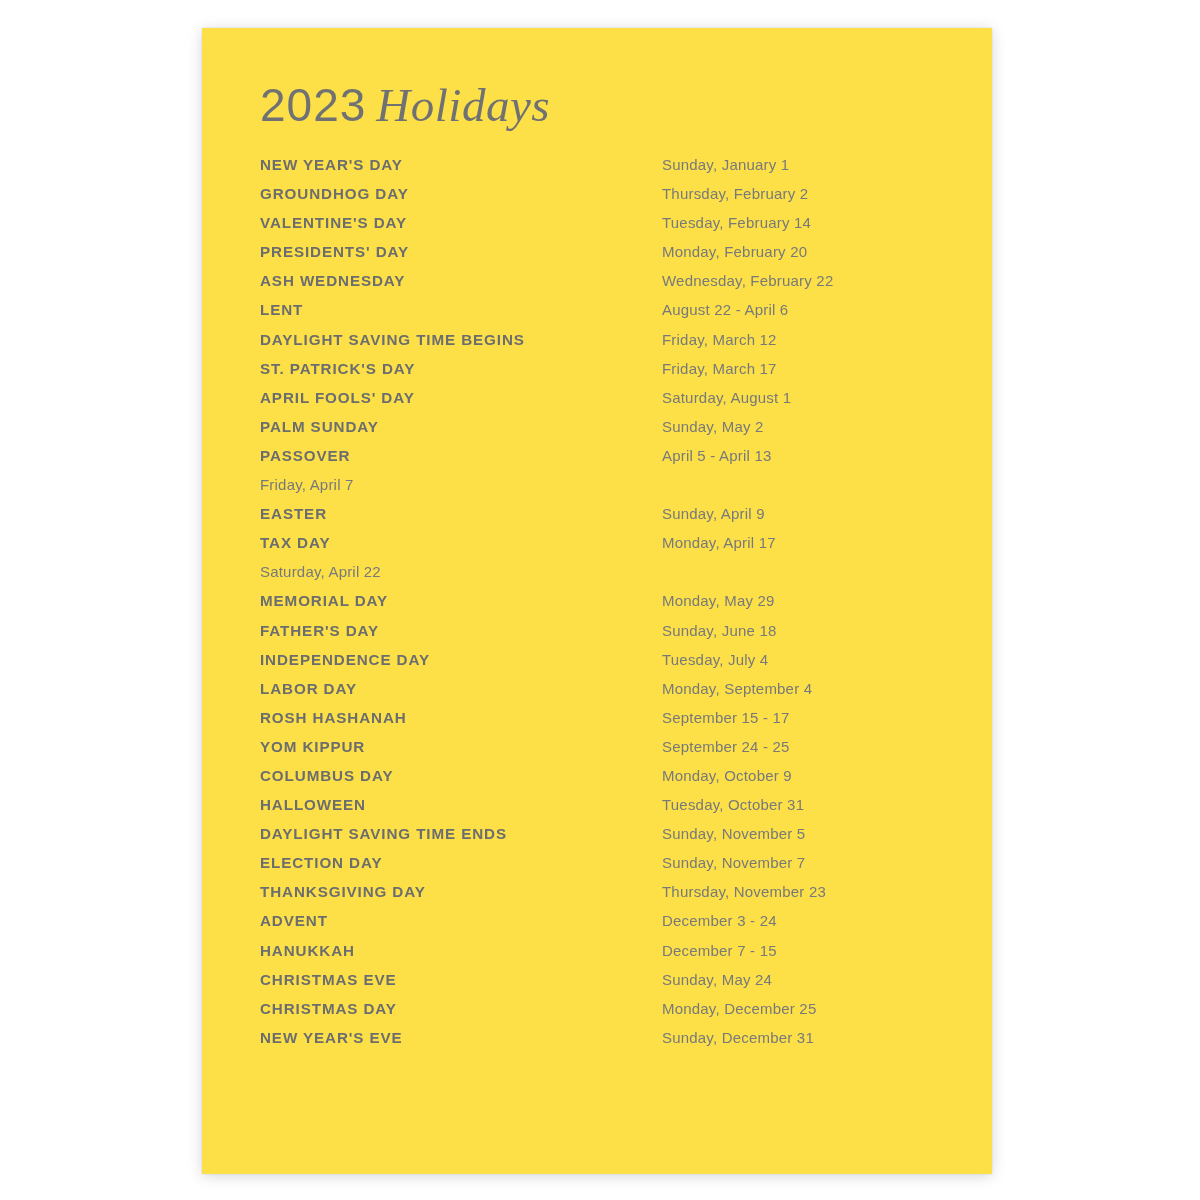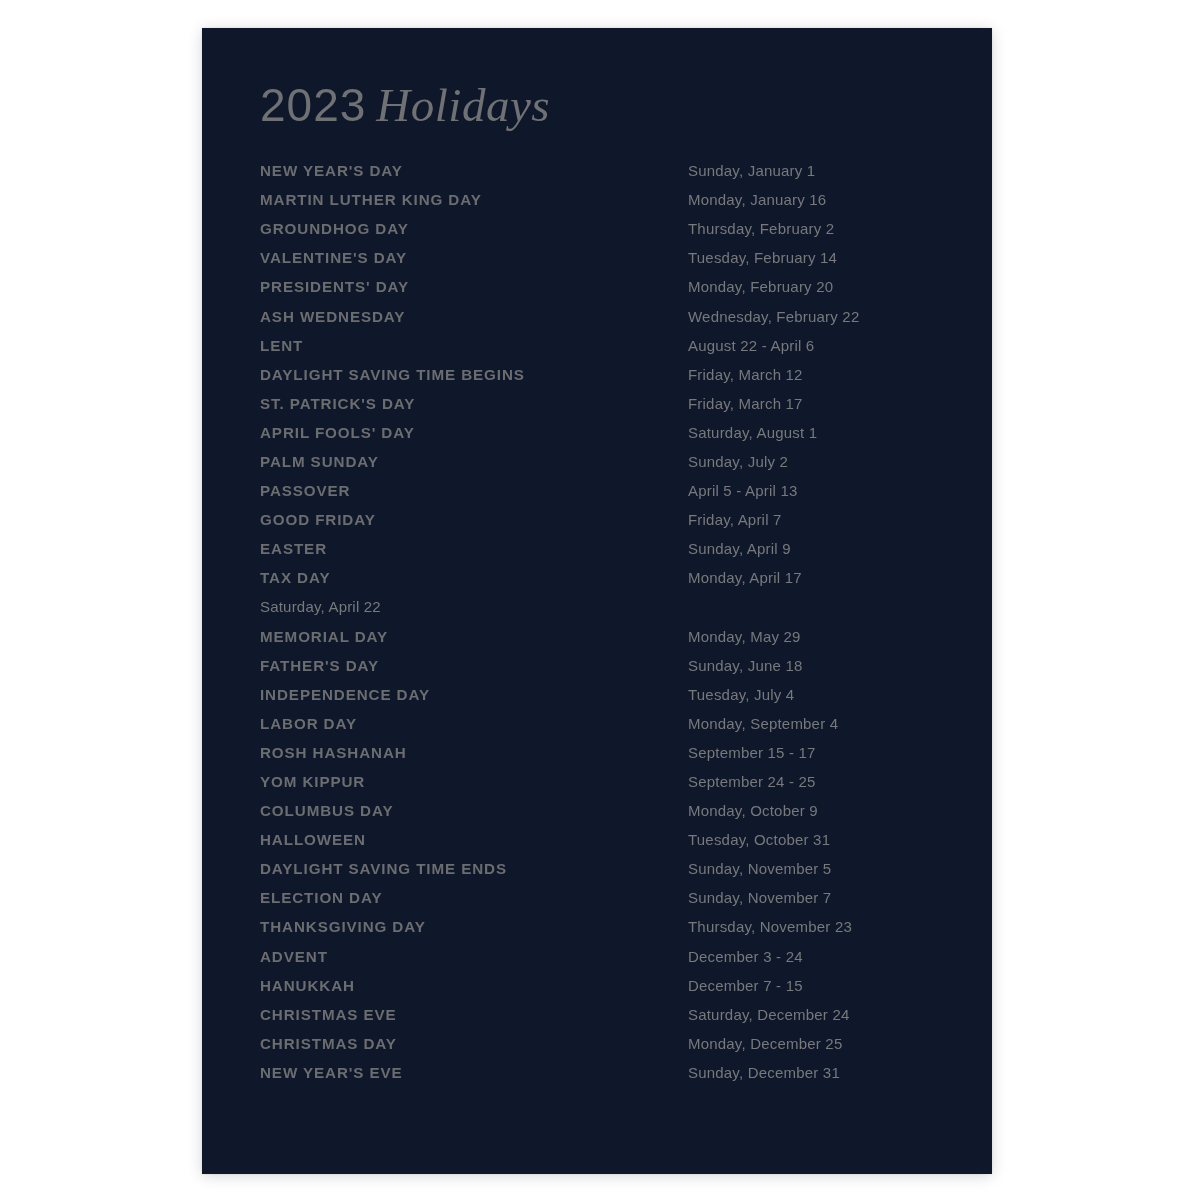--- a/index.html
+++ b/index.html
@@ -21,21 +21,21 @@
     height: 1146px;
     background: #ffffff;
     box-shadow: 0 2px 14px rgba(0,0,0,0.16), 0 0 2px rgba(0,0,0,0.10);
   }
   .sheet {
     position: absolute;
     left: 0;
     top: 0;
     width: 790px;
     height: 1146px;
-    background: #0f172a;
+    background: #fde047;
   }
   .title-block {
     position: absolute;
     left: 58px;
     top: 50px;
     white-space: nowrap;
   }
   .title-year {
     font-family: "Liberation Sans", sans-serif;
     font-size: 46px;
@@ -53,23 +53,22 @@
     letter-spacing: 0.5px;
   }
   .list {
     position: absolute;
     left: 58px;
     top: 128px;
     width: 700px;
   }
   .row {
     display: flex;
-    align-items: center;
+    align-items: flex-start;
     height: 29.1px;
-    gap: 26px;
   }
   .name {
     width: 402px;
     font-size: 15.2px;
     font-weight: bold;
     letter-spacing: 0.9px;
     color: #6b6d6f;
     text-transform: uppercase;
     white-space: nowrap;
   }
@@ -90,24 +89,20 @@
     <div class="title-block">
       <span class="title-year">2023</span><span class="title-word">Holidays</span>
     </div>
 
     <div class="list">
         <div class="row">
           <div class="name">NEW YEAR'S DAY</div>
           <div class="date">Sunday, January 1</div>
         </div>
         <div class="row">
-          <div class="name">MARTIN LUTHER KING DAY</div>
-          <div class="date">Monday, January 16</div>
-        </div>
-        <div class="row">
           <div class="name">GROUNDHOG DAY</div>
           <div class="date">Thursday, February 2</div>
         </div>
         <div class="row">
           <div class="name">VALENTINE'S DAY</div>
           <div class="date">Tuesday, February 14</div>
         </div>
         <div class="row">
           <div class="name">PRESIDENTS' DAY</div>
           <div class="date">Monday, February 20</div>
@@ -127,28 +122,27 @@
         <div class="row">
           <div class="name">ST. PATRICK'S DAY</div>
           <div class="date">Friday, March 17</div>
         </div>
         <div class="row">
           <div class="name">APRIL FOOLS' DAY</div>
           <div class="date">Saturday, August 1</div>
         </div>
         <div class="row">
           <div class="name">PALM SUNDAY</div>
-          <div class="date">Sunday, July 2</div>
+          <div class="date">Sunday, May 2</div>
         </div>
         <div class="row">
           <div class="name">PASSOVER</div>
           <div class="date">April 5 - April 13</div>
         </div>
         <div class="row">
-          <div class="name">GOOD FRIDAY</div>
           <div class="date">Friday, April 7</div>
         </div>
         <div class="row">
           <div class="name">EASTER</div>
           <div class="date">Sunday, April 9</div>
         </div>
         <div class="row">
           <div class="name">TAX DAY</div>
           <div class="date">Monday, April 17</div>
         </div>
@@ -202,21 +196,21 @@
         <div class="row">
           <div class="name">ADVENT</div>
           <div class="date">December 3 - 24</div>
         </div>
         <div class="row">
           <div class="name">HANUKKAH</div>
           <div class="date">December 7 - 15</div>
         </div>
         <div class="row">
           <div class="name">CHRISTMAS EVE</div>
-          <div class="date">Saturday, December 24</div>
+          <div class="date">Sunday, May 24</div>
         </div>
         <div class="row">
           <div class="name">CHRISTMAS DAY</div>
           <div class="date">Monday, December 25</div>
         </div>
         <div class="row">
           <div class="name">NEW YEAR'S EVE</div>
           <div class="date">Sunday, December 31</div>
         </div>
       </div>

